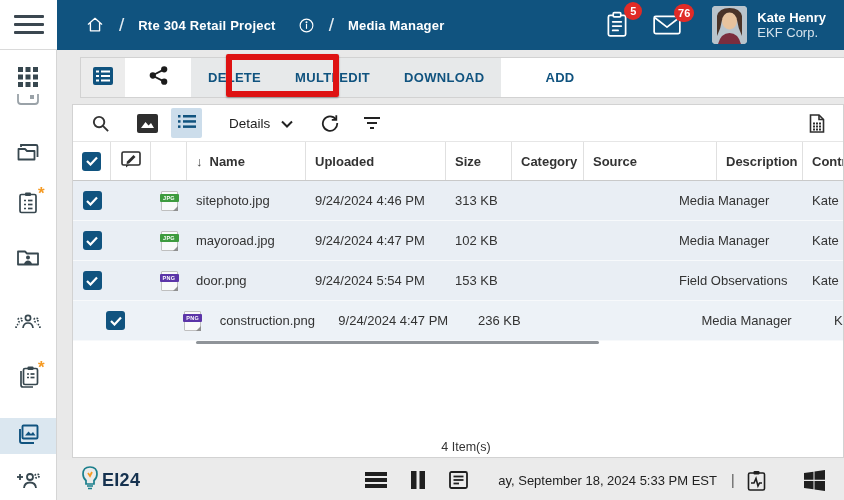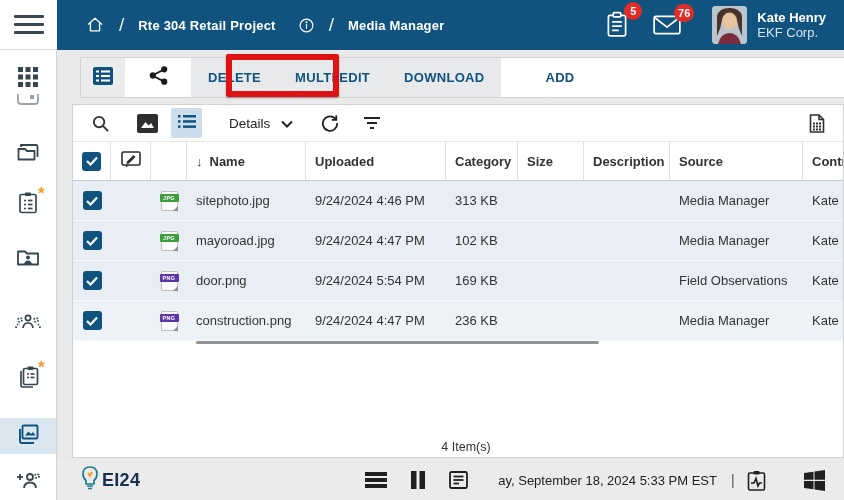--- a/index.html
+++ b/index.html
@@ -45,21 +45,21 @@
   .gt-icon { display:flex; align-items:center; justify-content:center; cursor:pointer; }
   .list-tile { width:31px; height:30px; background:#CCDDEB; border-radius:2px; display:flex; align-items:center; justify-content:center; color:#10537F; cursor:pointer; }
   .details-sel { display:flex; align-items:center; gap:11px; font-size:13.5px; color:#222; cursor:pointer; }
 
   .hdr-row { display:flex; height:39px; border-bottom:1px solid #C9C9C9; align-items:stretch; font-size:13px; font-weight:bold; color:#333; }
   .cell { display:flex; align-items:center; padding:0 9px; border-right:1px solid #E0E0E0; overflow:hidden; white-space:nowrap; }
   .c1{width:38px;justify-content:center;padding:0;} .c2{width:40px;justify-content:center;padding:0;} .c3{width:36px;justify-content:center;padding:0;}
   .c4{width:119px;} .c5{width:140px;} .c6{width:66px;} .c7{width:72px;} .c8{width:86px;} .c9{width:133px;} .c10{flex:1;border-right:none;}
   .row { display:flex; height:40px; background:#E9EEF4; border-bottom:1px solid #F7F9FB; font-size:13px; color:#333; align-items:stretch; cursor:pointer; }
   .row .cell { border-right:none; }
-  .row.last { background:#EDF2F7; }
+  .row.last { background:#EDF2F7;padding-left:24px; }
   .sort-arrow { font-size:13px; margin-right:7px; color:#444; }
 
   .checkbox { width:19px; height:19px; background:#10537F; border-radius:3px; display:flex; align-items:center; justify-content:center; cursor:pointer; }
 
   .file-icon { width:17px; height:20px; background:#FAFAFA; border:1px solid #BFBFBF; border-radius:1px; position:relative; }
   .file-icon .banner { position:absolute; left:-2px; top:2px; right:-2px; height:8px; border-radius:1px; color:#fff; font-size:5.5px; font-weight:bold; display:flex; align-items:center; justify-content:center; letter-spacing:.3px; }
   .file-icon .fold { position:absolute; right:-1px; bottom:-1px; width:0; height:0; border-left:5px solid transparent; border-bottom:5px solid #8F8F8F; }
   .banner.jpg { background:#3E9B3E; } .banner.png { background:#5C35A8; }
 
   .hscroll { position:absolute; left:123px; top:236px; width:403px; height:3px; background:#8F9499; border-radius:2px; cursor:pointer; }
@@ -363,24 +363,24 @@
             <path d="M6 10.5 L12.5 4 L14.5 6 L8 12.5 L5.5 13 Z" fill="#2E2E2E" stroke="none"></path>
           </svg>
       </span>
     </div>
     <div class="cell c3"></div>
     <div class="cell c4">
       <span class="sort-arrow">↓</span>
       <span>Name</span>
     </div>
     <div class="cell c5">Uploaded</div>
+    <div class="cell c6">Size</div>
     <div class="cell c7">Category</div>
-    <div class="cell c6">Size</div>
+    <div class="cell c9">Source</div>
     <div class="cell c8">Description</div>
-    <div class="cell c9">Source</div>
     <div class="cell c10">Contri</div>
   </div>
 
   <div class="row">
     <div class="cell c1">
         <span class="checkbox">
           <svg width="12" height="10" viewBox="0 0 12 10" fill="none" stroke="#fff" stroke-width="2.2">
             <path d="M1 5 L4.5 8.5 L11 1.5"></path>
           </svg>
         </span>
@@ -435,21 +435,21 @@
       </div>
     <div class="cell c2"></div>
     <div class="cell c3">
         <span class="file-icon">
           <span class="banner png">PNG</span>
           <span class="fold"></span>
         </span>
       </div>
     <div class="cell c4">door.png</div>
     <div class="cell c5">9/24/2024 5:54 PM</div>
-    <div class="cell c6">169 KB</div>
+    <div class="cell c6">153 KB</div>
     <div class="cell c7"></div>
     <div class="cell c8"></div>
     <div class="cell c9">Field Observations</div>
     <div class="cell c10">Kate H</div>
   </div>
 
   <div class="row last">
     <div class="cell c1">
         <span class="checkbox">
           <svg width="12" height="10" viewBox="0 0 12 10" fill="none" stroke="#fff" stroke-width="2.2">

